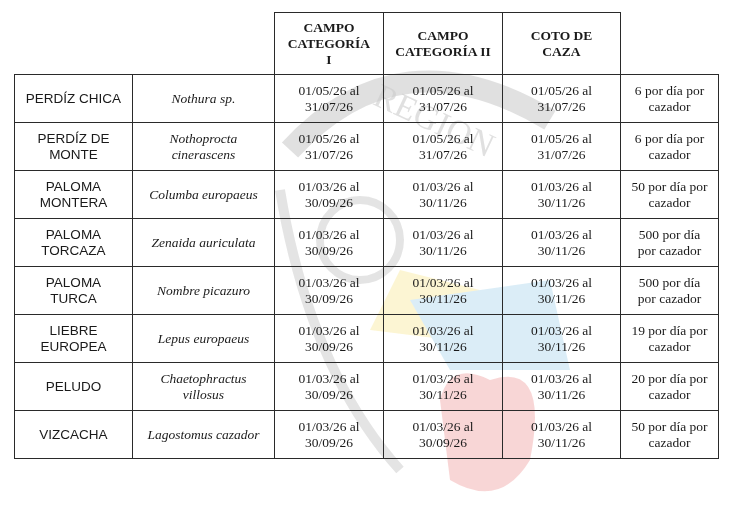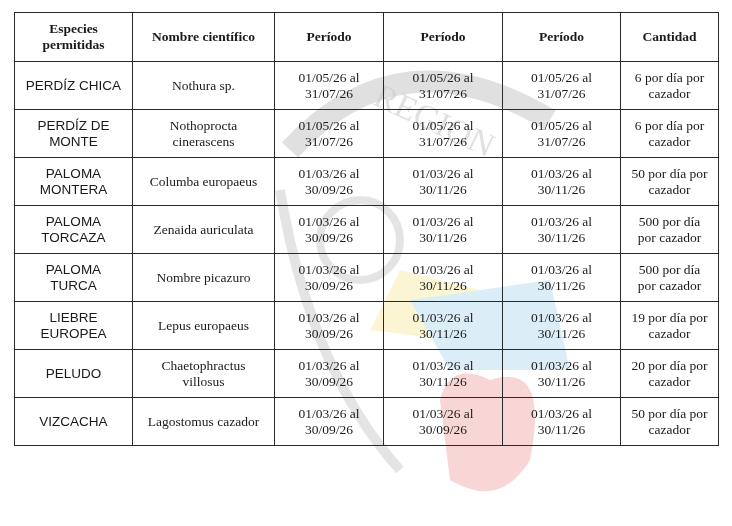--- a/index.html
+++ b/index.html
@@ -9,21 +9,21 @@
                pointer-events: none; z-index: 0; }
   table.hunt { position: absolute; left: 14px; top: 12px; border-collapse: collapse;
                z-index: 1; table-layout: fixed; }
   table.hunt td, table.hunt th { border: 1.5px solid #2a2a2a; text-align: center;
                vertical-align: middle; padding: 0 4px; font-size: 13.5px; line-height: 16px; }
   table.hunt .blank { border: none; }
   th.cat { font-weight: bold; font-size: 14px; height: 61px; line-height: 16px; }
   th.sub { font-weight: bold; height: 48px; font-size: 13.5px; }
   td { height: 47px; }
   td.species { font-family: "Liberation Sans", "DejaVu Sans", sans-serif; font-size: 13px; margin-left: 19px; }
-  td.sci { }
+  td.sci { font-style: italic; }
   col.c1 { width: 118px; } col.c2 { width: 142px; } col.c3 { width: 109px; }
   col.c4 { width: 119px; } col.c5 { width: 118px; } col.c6 { width: 98px; }
   span.line { display: block; }
 </style>
 </head>
 <body>
 
 <svg class="watermark" viewBox="0 0 360 470">
   <g opacity="0.55">
     <path d="M40 110 Q150 -10 300 80" fill="none" stroke="#c8c8c8" stroke-width="22"></path>
@@ -40,29 +40,35 @@
   <colgroup>
     <col class="c1">
       <col class="c2">
       <col class="c3">
       <col class="c4">
       <col class="c5">
       <col class="c6">
   </colgroup>
   <thead>
     <tr>
-      <th class="sub">
-        <span class="line">Especies</span>
-        <span class="line">permitidas</span>
+      <th class="blank" colspan="2"></th>
+      <th class="cat">
+        <span class="line">CAMPO</span>
+        <span class="line">CATEGORÍA</span>
+        <span class="line">I</span>
       </th>
-      <th class="sub">Nombre científico</th>
-      <th class="sub">Período</th>
-      <th class="sub">Período</th>
-      <th class="sub">Período</th>
-      <th class="sub">Cantidad</th>
+      <th class="cat">
+        <span class="line">CAMPO</span>
+        <span class="line">CATEGORÍA II</span>
+      </th>
+      <th class="cat">
+        <span class="line">COTO DE</span>
+        <span class="line">CAZA</span>
+      </th>
+      <th class="blank"></th>
     </tr>
   </thead>
   <tbody id="rows-body">
       <tr>
         <td class="species">
           <span class="line">PERDÍZ CHICA</span>
         </td>
         <td class="sci">
           <span class="line">Nothura sp.</span>
         </td>

